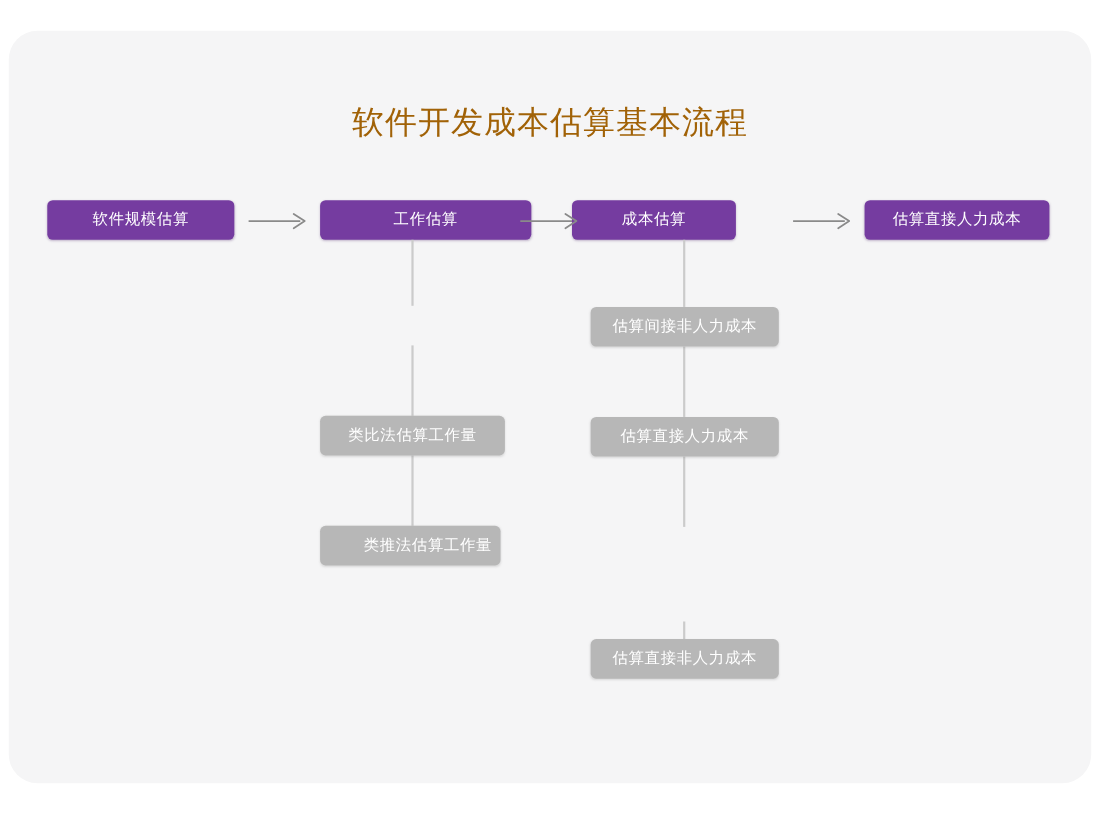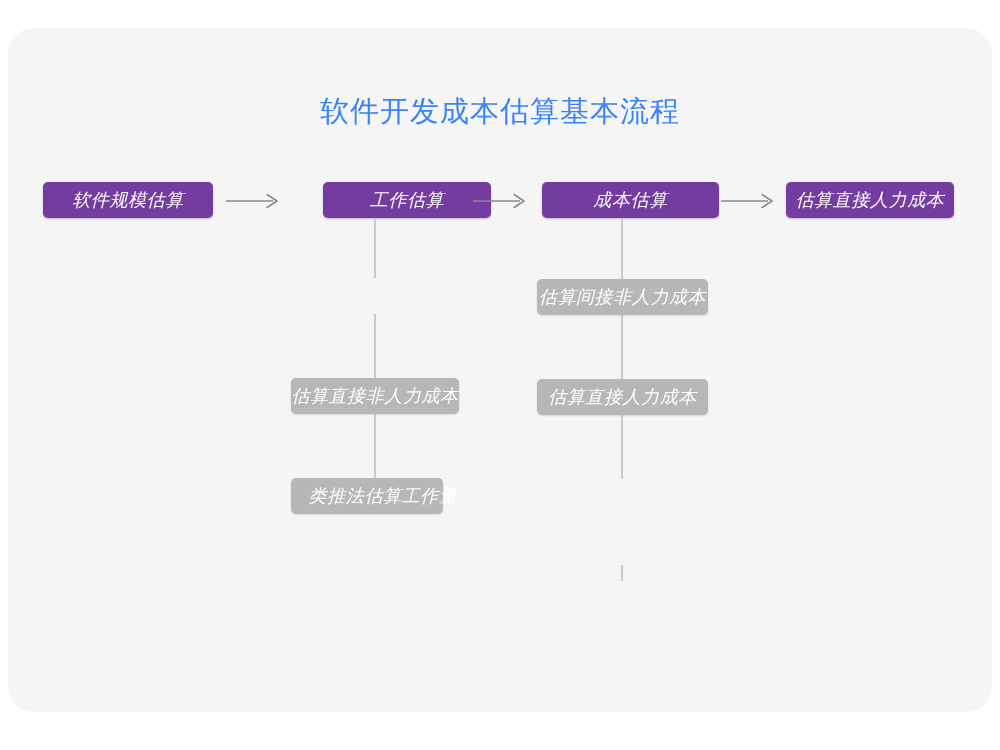--- a/index.html
+++ b/index.html
@@ -32,62 +32,61 @@
 
   
   .title {
     position: absolute;
     left: 0;
     top: 92px;
     width: 1000px;
     text-align: center;
     font-size: 29px;
     font-weight: 400;
-    color: #3b82f6;
+    color: #a16207;
     letter-spacing: 1px;
     white-space: nowrap;
   }
 
   
   .node {
     position: absolute;
     display: flex;
     align-items: center;
     justify-content: center;
     height: 36px;
     border-radius: 5px;
     color: #ffffff;
-    font-size: 18px;
+    font-size: 14px;
     font-weight: 400;
     letter-spacing: 0.6px;
     white-space: nowrap;
     user-select: none;
-    font-style: italic;
   }
 
   .node.primary {
     background: #753ca0;
     box-shadow: 0 1px 2px rgba(80, 40, 110, 0.30);
   }
 
   .node.secondary {
     background: #b7b7b7;
     box-shadow: 0 1px 2px rgba(120, 120, 120, 0.22);
   }
 
   
   #node-scale   { left: 43px;  top: 182px; width: 170px; }
-  #node-effort  { left: 291px; top: 182px; width: 168px; margin-left: 32px; }
-  #node-cost    { left: 542px; top: 182px; width: 177px; }
+  #node-effort  { left: 291px; top: 182px; width: 192px; }
+  #node-cost    { left: 520px; top: 182px; width: 149px; }
   #node-final   { left: 786px; top: 182px; width: 168px; }
 
   
   #node-eq   { left: 291px; top: 278px; width: 168px; }
   #node-anl  { left: 291px; top: 378px; width: 168px; }
-  #node-ind  { left: 291px; top: 478px; width: 152px; padding-left: 32px; }
+  #node-ind  { left: 291px; top: 478px; width: 164px; padding-left: 32px; }
 
   
   #node-c1 { left: 537px; top: 279px; width: 171px; }
   #node-c2 { left: 537px; top: 379px; width: 171px; }
   #node-c3 { left: 537px; top: 479px; width: 171px; }
   #node-c4 { left: 537px; top: 581px; width: 171px; }
 
   
   .arrow {
     position: absolute;
@@ -155,28 +154,29 @@
       <path d="M1 9 L48 9" stroke="#8a8a8a" stroke-width="1.6" fill="none"></path>
       <path d="M42 2.5 L52 9 L42 15.5" stroke="#8a8a8a" stroke-width="1.6" fill="none" stroke-linecap="round" stroke-linejoin="round"></path>
     </svg>
   </div>
 
   <div class="vline" id="vl-e1"></div>
   <div class="vline" id="vl-e2"></div>
   <div class="vline" id="vl-e3"></div>
 
 
-  <div class="node secondary" id="node-anl">估算直接非人力成本</div>
+  <div class="node secondary" id="node-anl">类比法估算工作量</div>
 
   <div class="node secondary" id="node-ind">类推法估算工作量</div>
 
   <div class="vline" id="vl-c1"></div>
   <div class="vline" id="vl-c2"></div>
   <div class="vline" id="vl-c3"></div>
   <div class="vline" id="vl-c4"></div>
 
   <div class="node secondary" id="node-c1">估算间接非人力成本</div>
 
   <div class="node secondary" id="node-c2">估算直接人力成本</div>
 
 
+  <div class="node secondary" id="node-c4">估算直接非人力成本</div>
 
 </div>
 
 </body></html>

